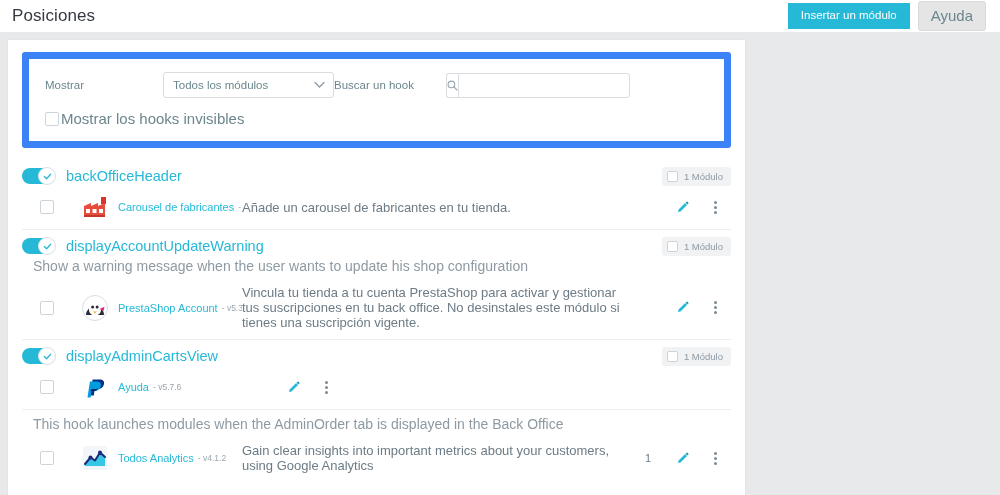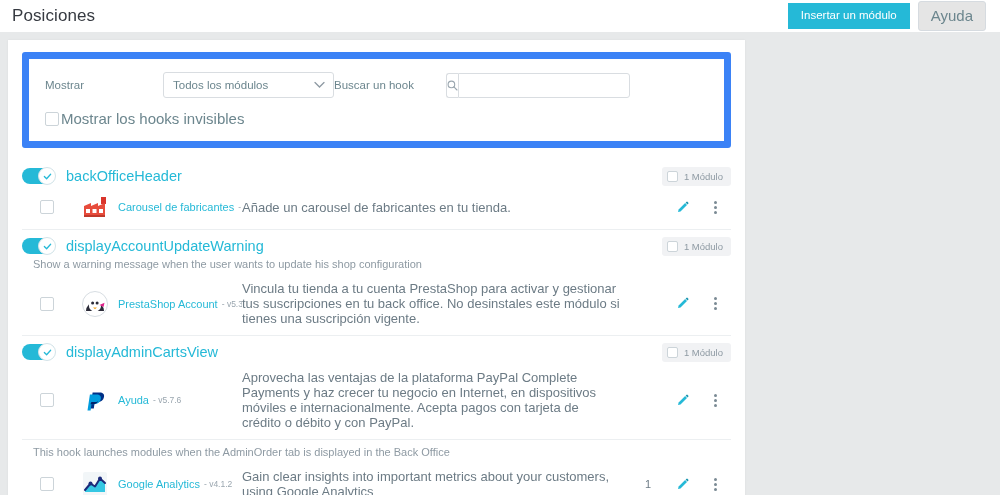--- a/index.html
+++ b/index.html
@@ -197,21 +197,21 @@
     align-items: center;
     gap: 6px;
   }
   .hook-badge .cb { width: 11px; height: 11px; }
   .hook-badge-text {
     font-size: 9.5px;
     color: #8e9aa3;
     white-space: nowrap;
   }
   .hook-desc {
-    font-size: 11px;
+    font-size: 14px;
     color: #8e9aa3;
     margin: 3px 0 2px 11px;
   }
 
   
   .module-row {
     display: flex;
     align-items: center;
     border-bottom: 1px solid #eceff1;
     padding: 9px 0;
@@ -429,21 +429,20 @@
               <svg class="ico" viewBox="0 0 26 26">
                 <path d="M8.2 21.5 L10.6 5.5 h7.1 c3.2 0 4.9 1.7 4.3 4.6 c-.6 3.2 -3 5.1 -6.4 5.1 h-2.9 l-.9 6.3 z" fill="#003087"></path>
                 <path d="M5.5 23.5 L7.9 7.5 h6.6 c3.2 0 4.9 1.7 4.3 4.6 c-.6 3.2 -3 5.1 -6.4 5.1 H9.5 l-.9 6.3 z" fill="#009cde"></path>
                 <path d="M8.4 17.2 h2.5 c2.4 0 4.3 -1.1 5.2 -3 c-1 .6 -2.3 .9 -3.8 .9 h-2.9 z" fill="#012169"></path>
               </svg>
             </div>
             <div class="mr-name">
               <span class="mod-title">Ayuda</span>
               <span class="mod-version">- v5.7.6</span>
             </div>
-            <div class="mr-desc">Aprovecha las ventajas de la plataforma PayPal Complete Payments y haz crecer tu negocio en Internet, en dispositivos móviles e internacionalmente. Acepta pagos con tarjeta de crédito o débito y con PayPal.</div>
             <div class="mr-pos"></div>
             <div class="mr-edit">
               <svg width="13" height="13" viewBox="0 0 13 13">
                 <path d="M2 11 L2.6 8.6 L9.1 2.1 L11 4 L4.5 10.5 Z" fill="#25b9d7"></path>
                 <path d="M9.6 1.6 L11.5 3.5 L12.2 2.8 A1 1 0 0 0 12.2 1.4 L11.7 .9 A1 1 0 0 0 10.3 .9 Z" fill="#1c96b0"></path>
               </svg>
             </div>
             <div class="mr-menu">
               <span class="kebab">
                 <i></i>
@@ -462,21 +461,21 @@
             <div class="mr-icon">
               <svg class="ico" viewBox="0 0 26 26">
                 <rect x="1" y="1" width="24" height="24" rx="2" fill="#f2f6f8"></rect>
                 <path d="M3 19 L8.5 12.5 L13 15.5 L18 7.5 L23 12 L23 21 L3 21 Z" fill="#35c7e3"></path>
                 <polyline points="3,19 8.5,12.5 13,15.5 18,7.5 23,12" fill="none" stroke="#1b2a7a" stroke-width="2" stroke-linejoin="round" stroke-linecap="round"></polyline>
                 <circle cx="8.5" cy="12.5" r="2" fill="#1b2a7a"></circle>
                 <circle cx="18" cy="7.5" r="2" fill="#1b2a7a"></circle>
               </svg>
             </div>
             <div class="mr-name">
-              <span class="mod-title">Google Analytics</span>
+              <span class="mod-title">Todos Analytics</span>
               <span class="mod-version">- v4.1.2</span>
             </div>
             <div class="mr-desc">Gain clear insights into important metrics about your customers, using Google Analytics</div>
             <div class="mr-pos">1</div>
             <div class="mr-edit">
               <svg width="13" height="13" viewBox="0 0 13 13">
                 <path d="M2 11 L2.6 8.6 L9.1 2.1 L11 4 L4.5 10.5 Z" fill="#25b9d7"></path>
                 <path d="M9.6 1.6 L11.5 3.5 L12.2 2.8 A1 1 0 0 0 12.2 1.4 L11.7 .9 A1 1 0 0 0 10.3 .9 Z" fill="#1c96b0"></path>
               </svg>
             </div>

